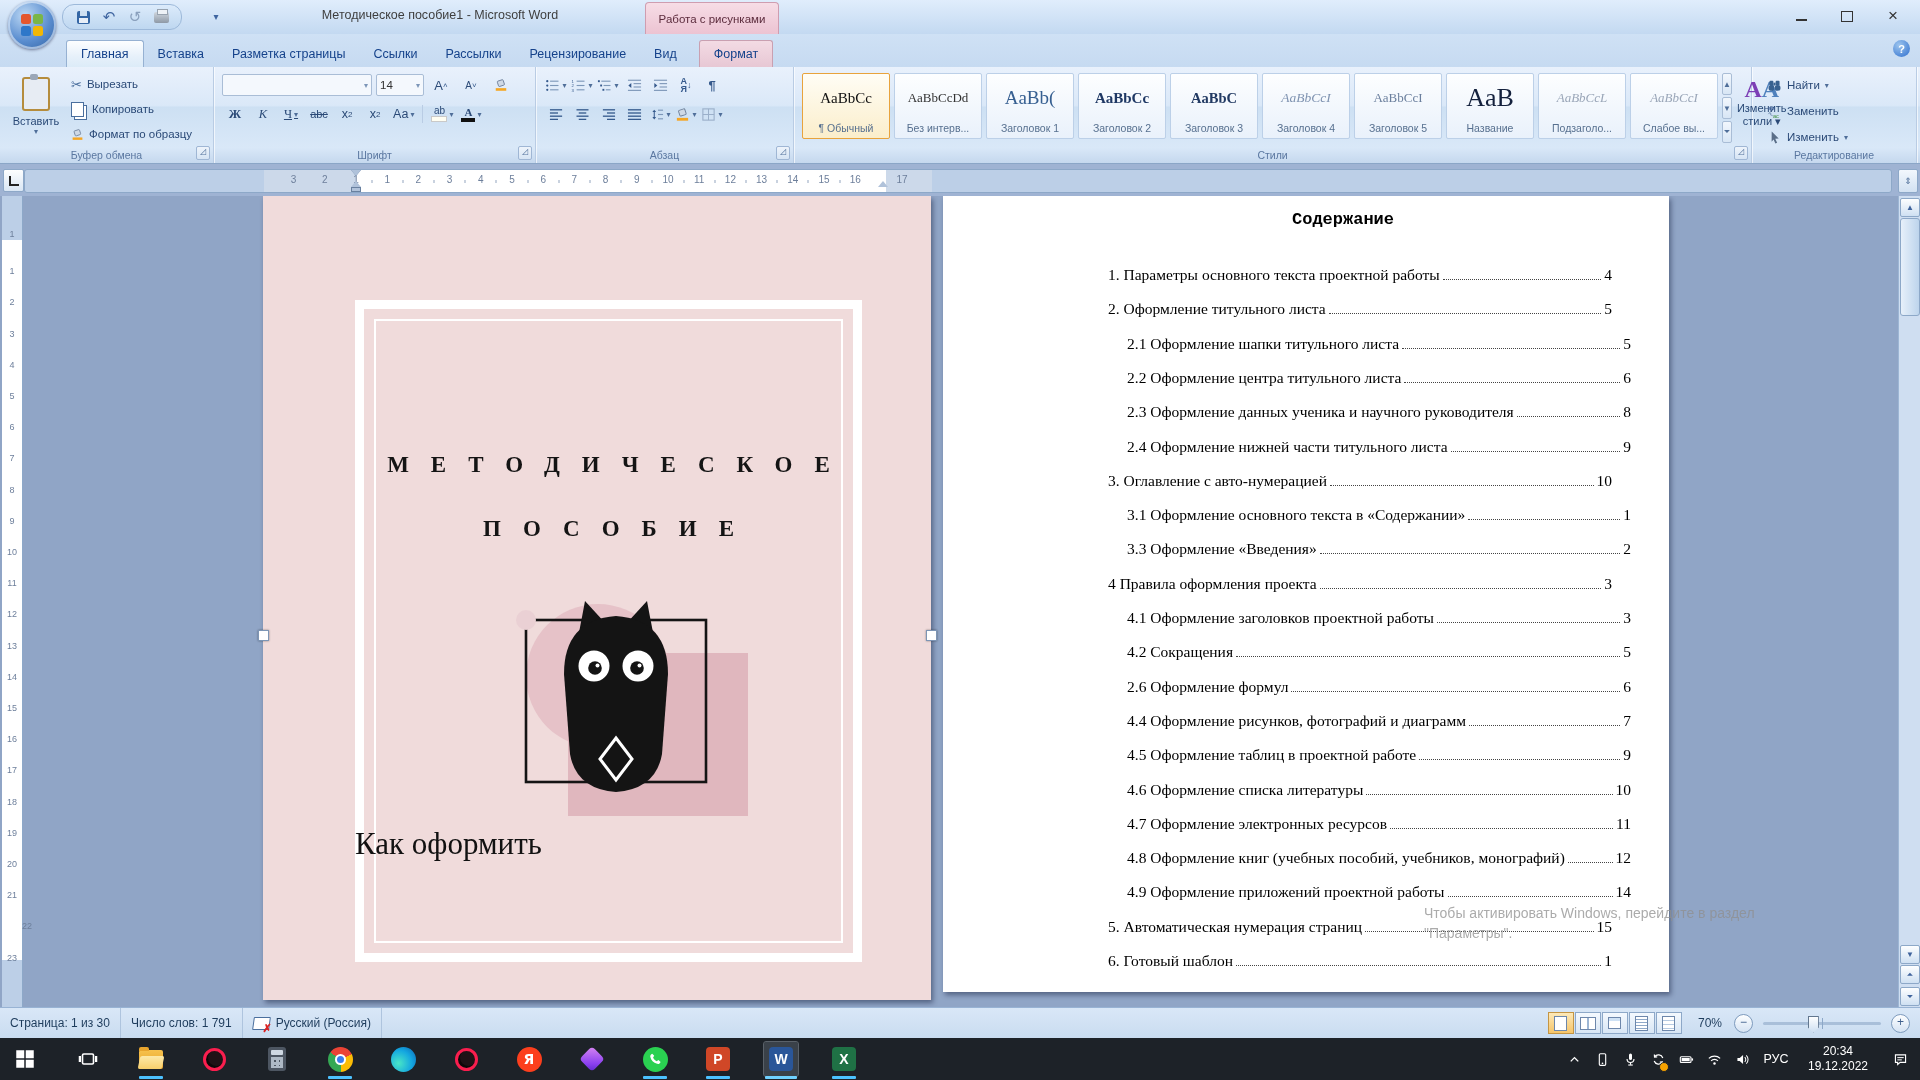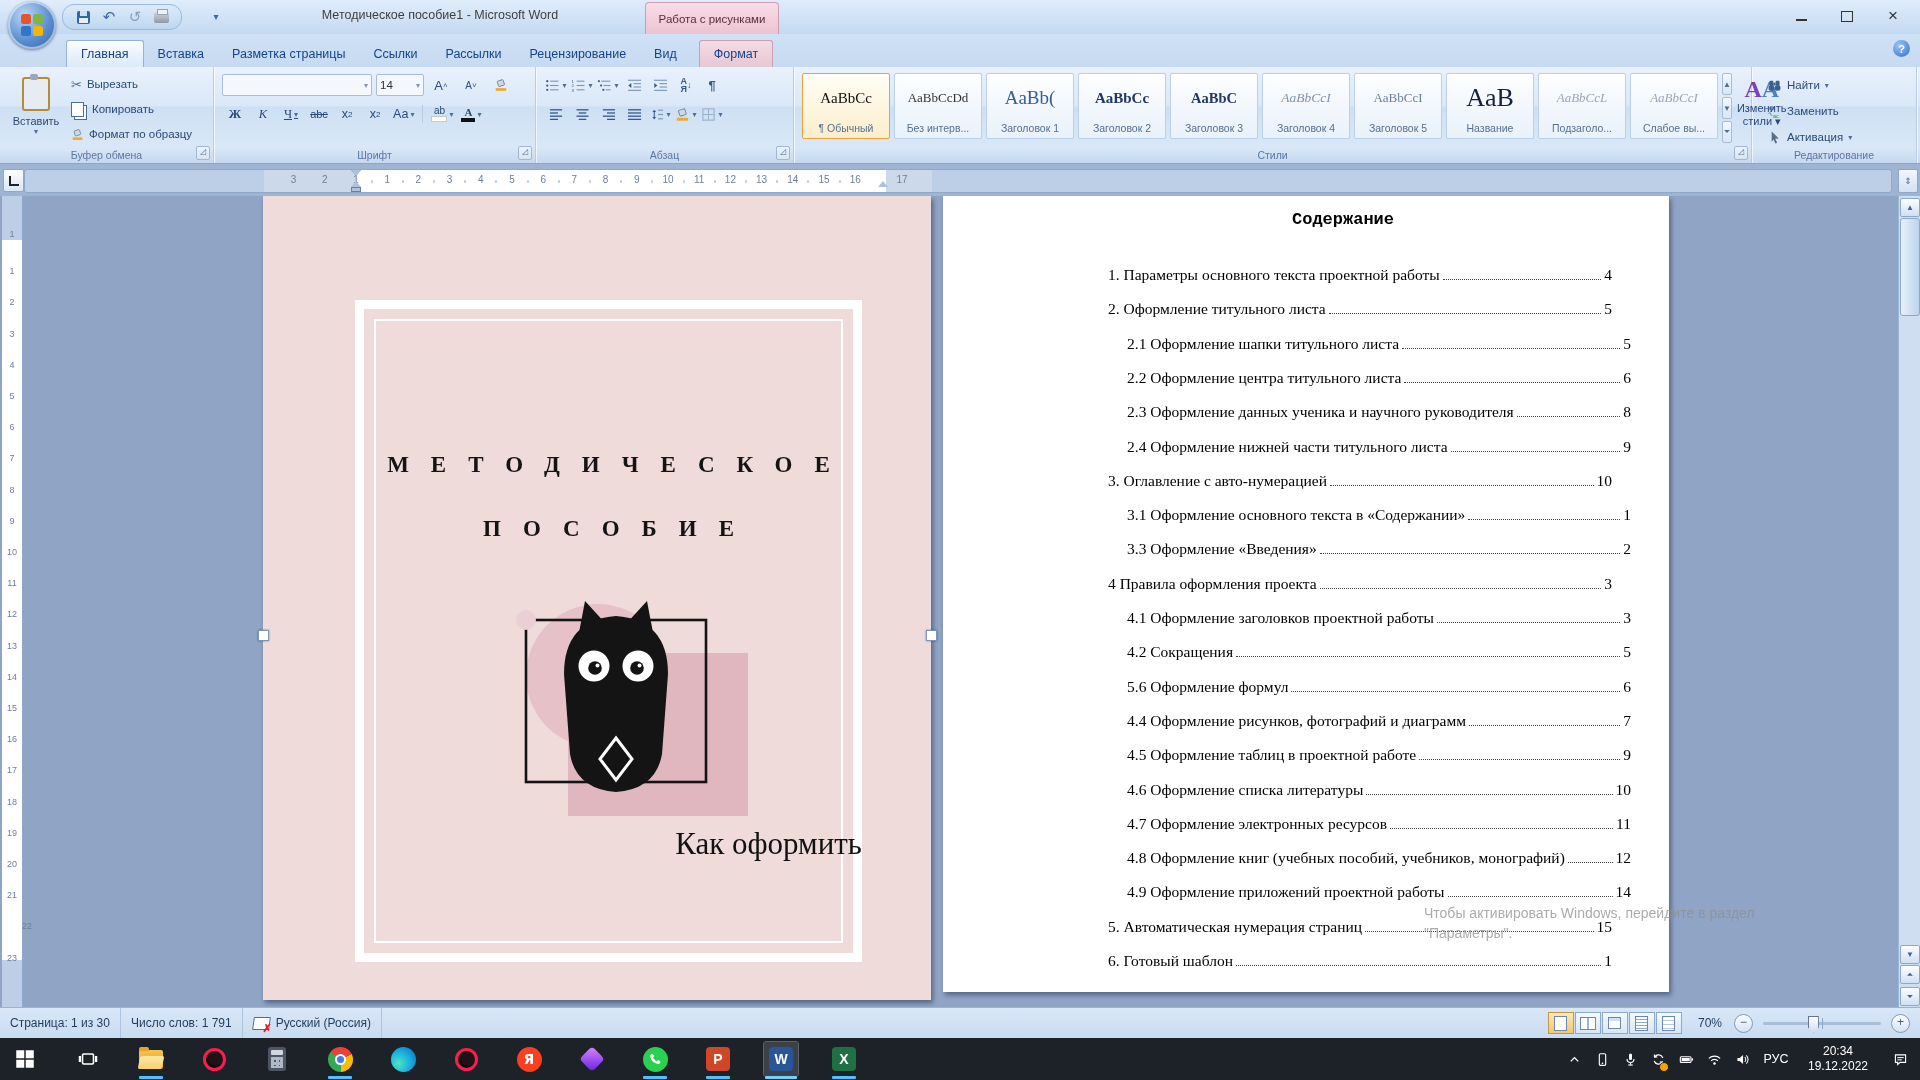--- a/index.html
+++ b/index.html
@@ -150,21 +150,21 @@
   .vnum{position:absolute;left:0;right:0;text-align:center;font-size:9px;color:#6d7f9b}
   .page{position:absolute;box-shadow:2px 3px 5px rgba(10,20,50,.45)}
   .pageL{left:263px;top:0;width:668px;height:804px;background:#f0dbdb}
   .pageR{left:943px;top:0;width:726px;height:796px;background:#ffffff}
   
   .frame{position:absolute;left:92px;top:104px;width:507px;height:662px;border:9px solid #fff;box-sizing:border-box}
   .frame .inner{position:absolute;left:10px;top:10px;right:10px;bottom:10px;border:2px solid #fff}
   .covertitle{position:absolute;left:92px;width:507px;text-align:center;color:#141414;
     font-family:"Liberation Serif",serif;font-weight:bold;font-size:23px;letter-spacing:22px;text-indent:22px}
   .ct1{top:256px}.ct2{top:320px}
-  .coversub{position:absolute;left:92px;width:507px;text-align:right;color:#111;
+  .coversub{position:absolute;left:92px;width:507px;text-align:left;color:#111;
     font-family:"Liberation Serif",serif;font-size:31px}
   .cs1{top:630px}.cs2{top:686px}
   .owlsvg{position:absolute;left:230px;top:392px}
   .handle{position:absolute;width:9px;height:9px;background:#fff;border:1px solid #7d95b5;box-shadow:0 0 2px rgba(0,0,0,.4);cursor:ew-resize}
   
   .toctitle{position:absolute;left:90px;top:14px;width:620px;text-align:center;
     font-family:Liberation Mono, monospace;font-weight:bold;font-size:17px;color:#000}
   .tocrow{position:absolute;left:165px;width:504px;height:24px;display:flex;align-items:flex-end;
     font-family:"Liberation Serif",serif;font-size:15.5px;color:#000;white-space:nowrap}
   .tocrow.lvl2{padding-left:19px}
@@ -701,21 +701,21 @@
         <div class="smbtn">
             <svg class="esym">
               <use href="#i-replace"></use>
             </svg>
             <span>Заменить</span>
           </div>
         <div class="smbtn">
             <svg class="esym">
               <use href="#i-selarr"></use>
             </svg>
-            <span>Активация</span>
+            <span>Изменить</span>
             <span style="font-size:8px;color:#4f6e99">▾</span>
           </div>
       </div>
       <div class="glabel">Редактирование</div>
     </div>
   </div>
 
   <div class="rulerband">
     <div class="tabsel">
         <i></i>
@@ -881,21 +881,21 @@
             <span class="toctext">4.1 Оформление заголовков проектной работы</span>
             <span class="tocdots"></span>
             <span class="tocnum">3</span>
           </div>
           <div class="tocrow lvl2" style="top: 441.3px;">
             <span class="toctext">4.2 Сокращения</span>
             <span class="tocdots"></span>
             <span class="tocnum">5</span>
           </div>
           <div class="tocrow lvl2" style="top: 475.6px;">
-            <span class="toctext">5.6 Оформление формул</span>
+            <span class="toctext">2.6 Оформление формул</span>
             <span class="tocdots"></span>
             <span class="tocnum">6</span>
           </div>
           <div class="tocrow lvl2" style="top: 509.9px;">
             <span class="toctext">4.4 Оформление рисунков, фотографий и диаграмм</span>
             <span class="tocdots"></span>
             <span class="tocnum">7</span>
           </div>
           <div class="tocrow lvl2" style="top: 544.2px;">
             <span class="toctext">4.5 Оформление таблиц в проектной работе</span>

